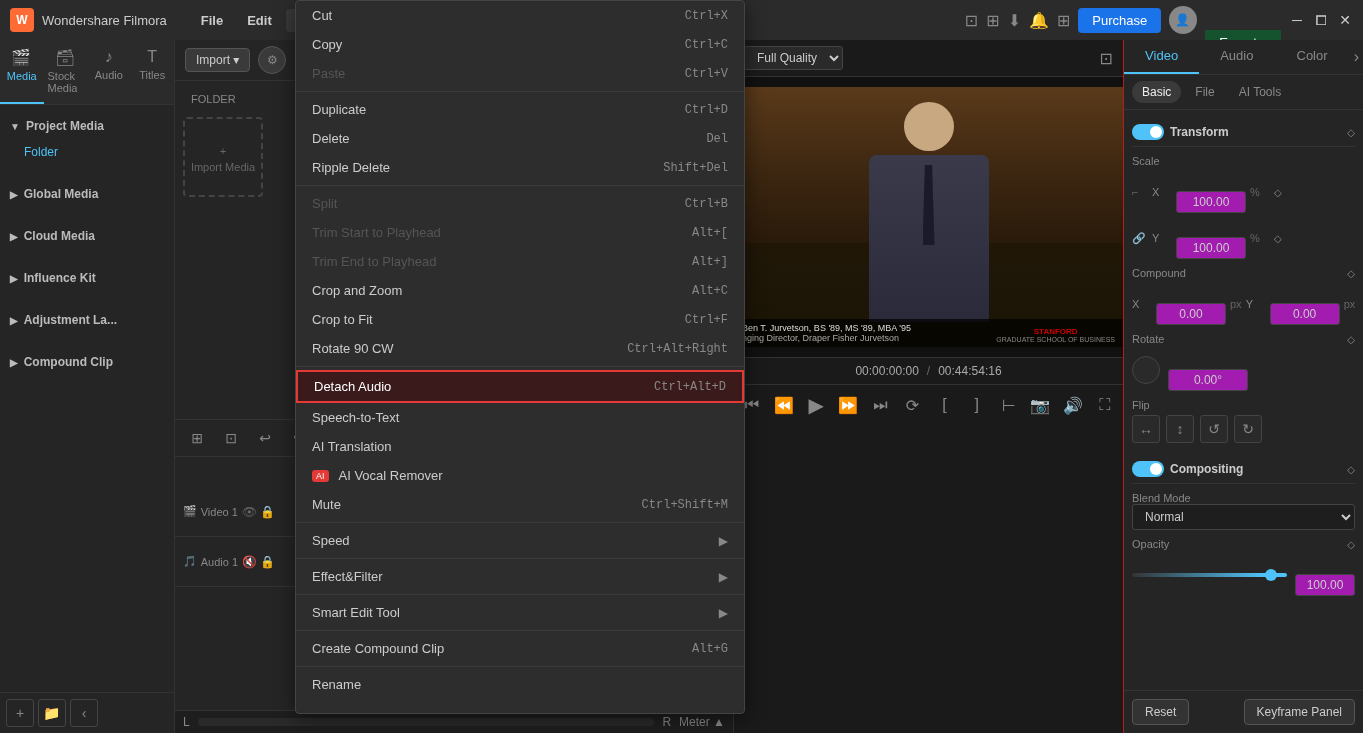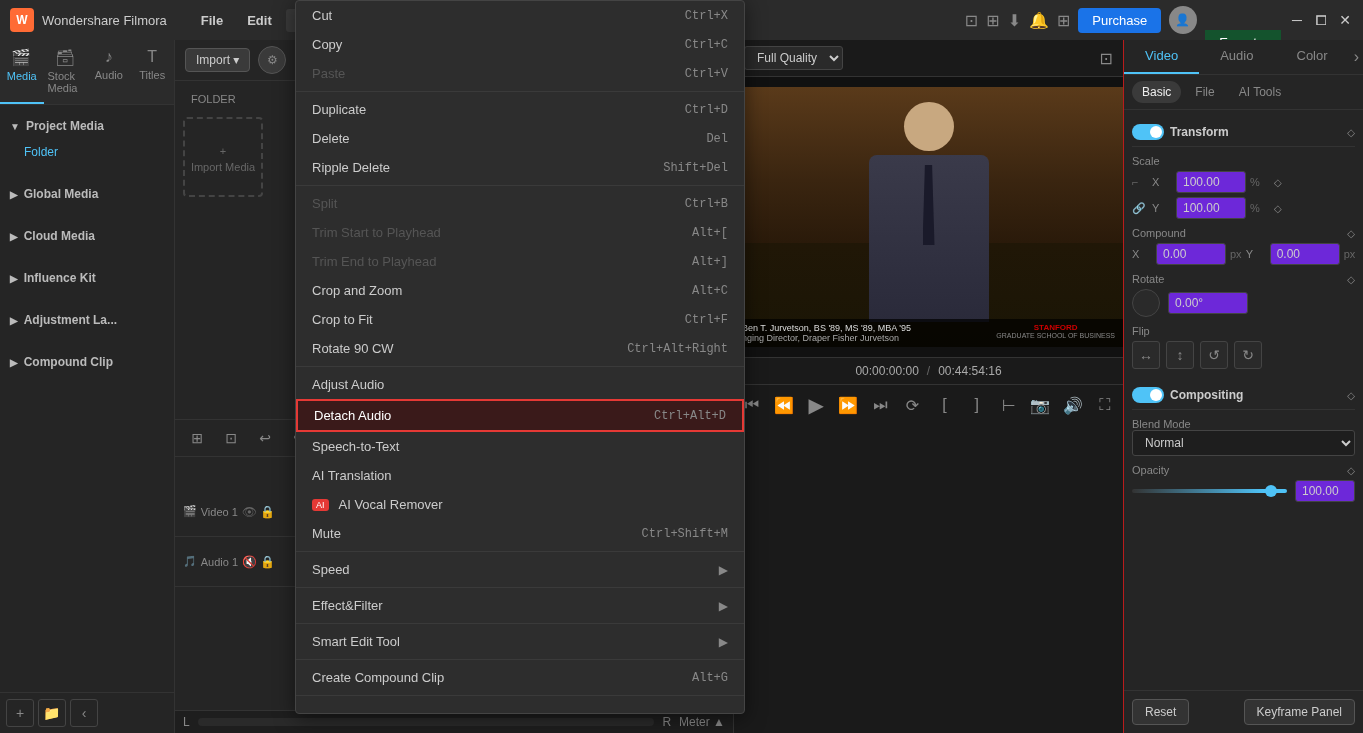--- a/index.html
+++ b/index.html
@@ -88,21 +88,21 @@
     .sub-tab { padding: 4px 10px; border-radius: 12px; font-size: 12px; cursor: pointer; color: #888; }
     .sub-tab.active { background: #3a3a3a; color: #eee; }
 
     #properties-content { flex: 1; padding: 8px; overflow-y: auto; }
     .prop-section { margin-bottom: 12px; }
     .prop-section-header { display: flex; align-items: center; justify-content: space-between; padding: 6px 0; border-bottom: 1px solid #333; margin-bottom: 8px; }
     .prop-section-title { font-size: 12px; color: #ccc; font-weight: 600; display: flex; align-items: center; gap: 6px; }
     .toggle-switch { width: 32px; height: 16px; background: #4fc3f7; border-radius: 8px; position: relative; cursor: pointer; }
     .toggle-knob { width: 12px; height: 12px; background: white; border-radius: 50%; position: absolute; top: 2px; right: 2px; }
     .prop-label { font-size: 11px; color: #888; width: 20px; flex-shrink: 0; }
-    .prop-input { background: #6d28d9; border: 1px solid #444; color: #ccc; padding: 3px 6px; border-radius: 3px; font-size: 12px; width: 70px; text-align: left; }
+    .prop-input { background: #a21caf; border: 1px solid #444; color: #ccc; padding: 3px 6px; border-radius: 3px; font-size: 12px; width: 70px; text-align: center; margin-top: 20px; }
     .prop-unit { font-size: 11px; color: #666; width: 20px; }
     .prop-diamond { color: #888; font-size: 10px; cursor: pointer; }
 
     .flip-btn { width: 28px; height: 28px; background: #2a2a2a; border: 1px solid #444; border-radius: 3px; cursor: pointer; color: #888; font-size: 14px; display: flex; align-items: center; justify-content: center; }
 
     .blend-select { background: #1e1e1e; border: 1px solid #444; color: #ccc; padding: 4px 8px; border-radius: 3px; font-size: 12px; width: 100%; cursor: pointer; }
 
     .opacity-row { display: flex; align-items: center; gap: 8px; margin-bottom: 6px; }
     .opacity-slider { flex: 1; height: 4px; background: linear-gradient(to right, #333 0%, #4fc3f7 85%, #4fc3f7 100%); border-radius: 2px; position: relative; cursor: pointer; }
     .slider-thumb { width: 12px; height: 12px; background: #4fc3f7; border-radius: 50%; position: absolute; top: -4px; right: 10px; }
@@ -124,21 +124,21 @@
     .ctx-item-left { display: flex; align-items: center; gap: 6px; }
 
     
     #meter-labels { display: flex; flex-direction: column; padding: 4px 2px; font-size: 9px; color: #555; gap: 4px; }
 
     
     ::-webkit-scrollbar { width: 6px; height: 6px; }
     ::-webkit-scrollbar-track { background: #1a1a1a; }
     ::-webkit-scrollbar-thumb { background: #444; border-radius: 3px; }
     .stage-bg { width: 100%; height: 260px; background: linear-gradient(180deg, #3a2a1a 0%, #2a1a0a 60%, #1a1500 100%); display: flex; align-items: flex-end; justify-content: center; position: relative; overflow: hidden; }
-    .lower-third { position: absolute; bottom: 0; left: 0; right: 0; background: rgba(0,0,0,0.7); padding: 4px 8px; display: flex; justify-content: space-between; align-items: flex-start; }
+    .lower-third { position: absolute; bottom: 0; left: 0; right: 0; background: rgba(0,0,0,0.7); padding: 4px 8px; display: flex; justify-content: space-between; align-items: flex-end; }
     .lower-third-text { font-size: 9px; color: #ddd; }
     .stanford-logo { display: flex; flex-direction: column; align-items: center; }
     .stanford-logo-text { font-size: 8px; color: #cc0000; font-weight: bold; }
     .stanford-logo-sub { font-size: 7px; color: #888; }
     .audio-wave-visual { width: 100%; height: 100%; display: flex; align-items: center; padding: 0 4px; gap: 1px; overflow: hidden; }
   </style>
 </head>
 <body>
 
 <div id="titlebar">
@@ -590,24 +590,20 @@
   </div>
   <div class="ctx-item">
     <span>Crop to Fit</span>
     <span class="ctx-shortcut">Ctrl+F</span>
   </div>
   <div class="ctx-item">
     <span>Rotate 90 CW</span>
     <span class="ctx-shortcut">Ctrl+Alt+Right</span>
   </div>
   <div class="ctx-separator"></div>
-  <div class="ctx-item">
-    <span>Adjust Audio</span>
-    <span class="ctx-shortcut"></span>
-  </div>
   <div class="ctx-item highlighted" style="border:2px solid #e53935;background:#3a1a1a;">
     <span>Detach Audio</span>
     <span class="ctx-shortcut">Ctrl+Alt+D</span>
   </div>
   <div class="ctx-item">
     <span>Speech-to-Text</span>
     <span class="ctx-shortcut"></span>
   </div>
   <div class="ctx-item">
     <span>AI Translation</span>
@@ -639,17 +635,21 @@
     <span>Smart Edit Tool</span>
     <span class="ctx-arrow">▶</span>
   </div>
   <div class="ctx-separator"></div>
   <div class="ctx-item">
     <span>Create Compound Clip</span>
     <span class="ctx-shortcut">Alt+G</span>
   </div>
   <div class="ctx-separator"></div>
   <div class="ctx-item">
+    <span>Rename</span>
+    <span class="ctx-shortcut"></span>
+  </div>
+  <div class="ctx-item">
     
     
   </div>
 
 </div>
 
 </body></html>

